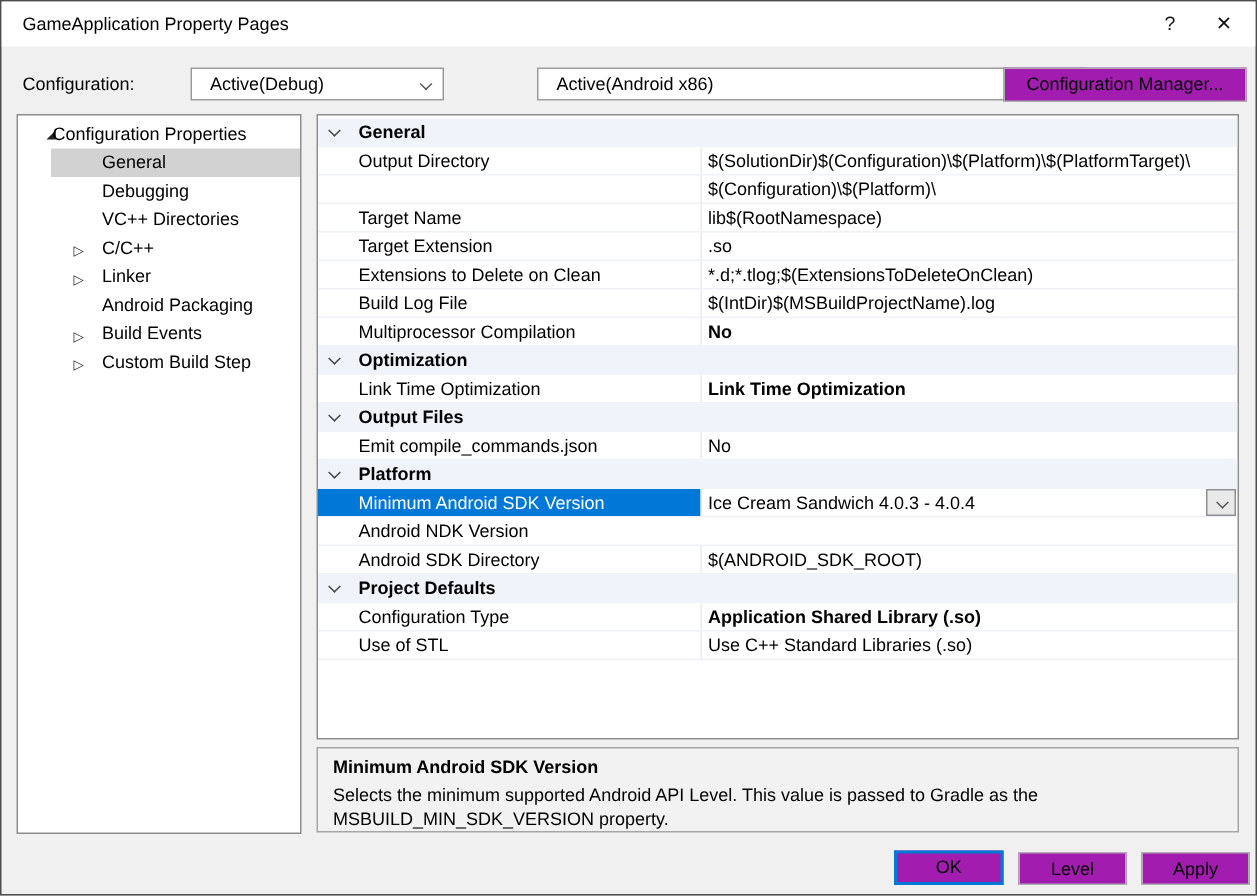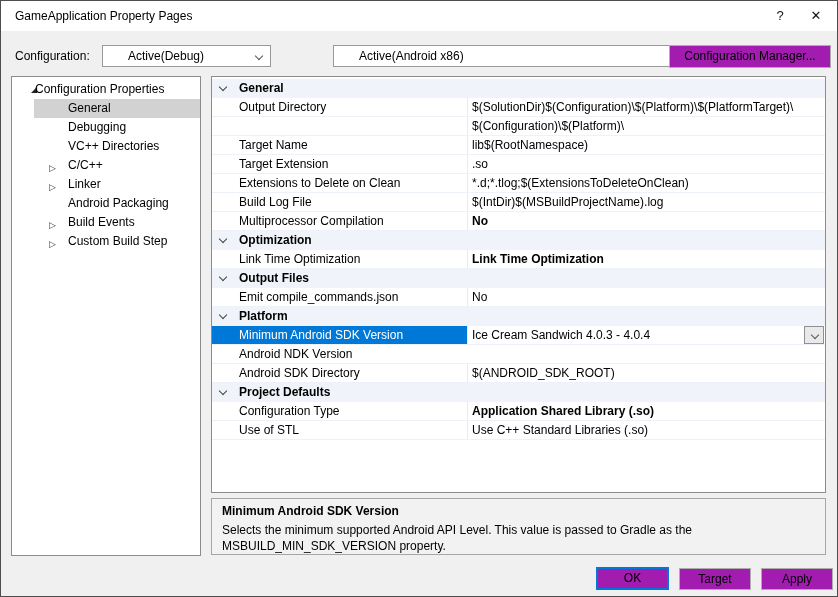--- a/index.html
+++ b/index.html
@@ -14,21 +14,21 @@
   .titlebar{position:absolute;left:0;top:0;width:100%;height:30px;background:#fff;}
   .title-text{position:absolute;left:14px;top:0;line-height:30px;white-space:nowrap;}
   .tb-btn{position:absolute;top:0;width:34px;height:30px;text-align:center;line-height:30px;
           color:#111;font-size:14px;cursor:default;}
   .tb-help{right:40px;font-size:13px;}
   .tb-close{right:4px;font-size:13px;}
   
   .tb-label{position:absolute;top:48px;white-space:nowrap;}
   .combo{
     position:absolute;top:44px;height:22px;background:#fff;border:1px solid #999;
-    padding:0 22px 0 25px;line-height:20px;white-space:nowrap;overflow:hidden;
+    padding:0 22px 0 12px;line-height:20px;white-space:nowrap;overflow:hidden;margin-left:25px;
   }
   .combo .chev, .combo-btn .chev{
     position:absolute;right:8px;top:7px;width:6px;height:6px;
     border-right:1.4px solid #555;border-bottom:1.4px solid #555;
     transform:rotate(45deg);
   }
   .push-btn{
     position:absolute;background:#a21caf;border:1px solid #adadad;
     text-align:center;line-height:20px;cursor:default;white-space:nowrap;
   }
@@ -285,16 +285,16 @@
   </div>
 </div>
   </div>
 
   <div class="desc-box">
     <div class="desc-title">Minimum Android SDK Version</div>
     <div class="desc-text">Selects the minimum supported Android API Level. This value is passed to Gradle as the MSBUILD_MIN_SDK_VERSION property.</div>
   </div>
 
   <div class="push-btn btn-ok">OK</div>
-  <div class="push-btn btn-cancel">Target</div>
+  <div class="push-btn btn-cancel">Level</div>
   <div class="push-btn btn-apply">Apply</div>
 
 </div>
 
 </body></html>

